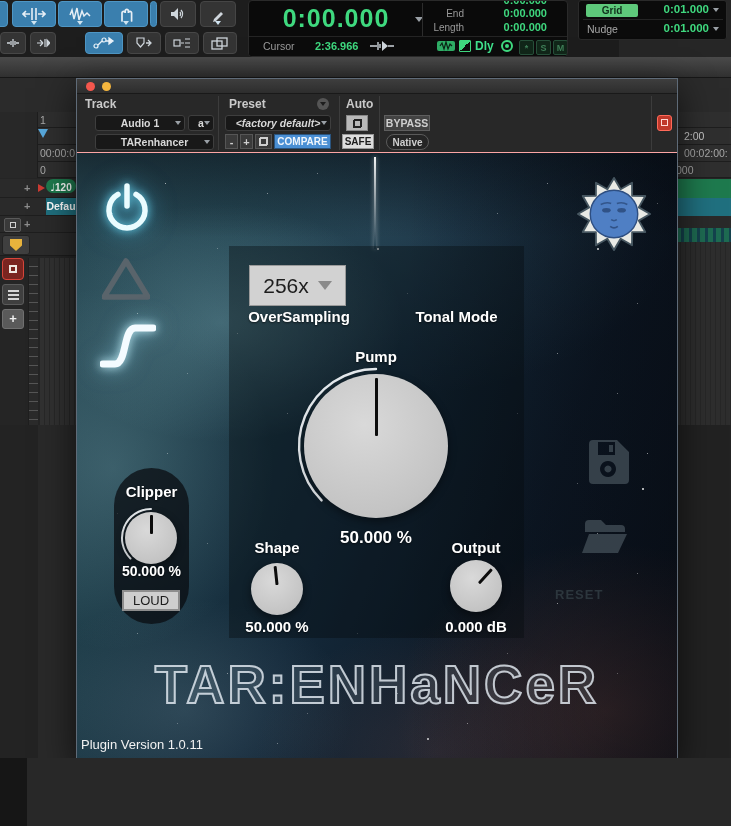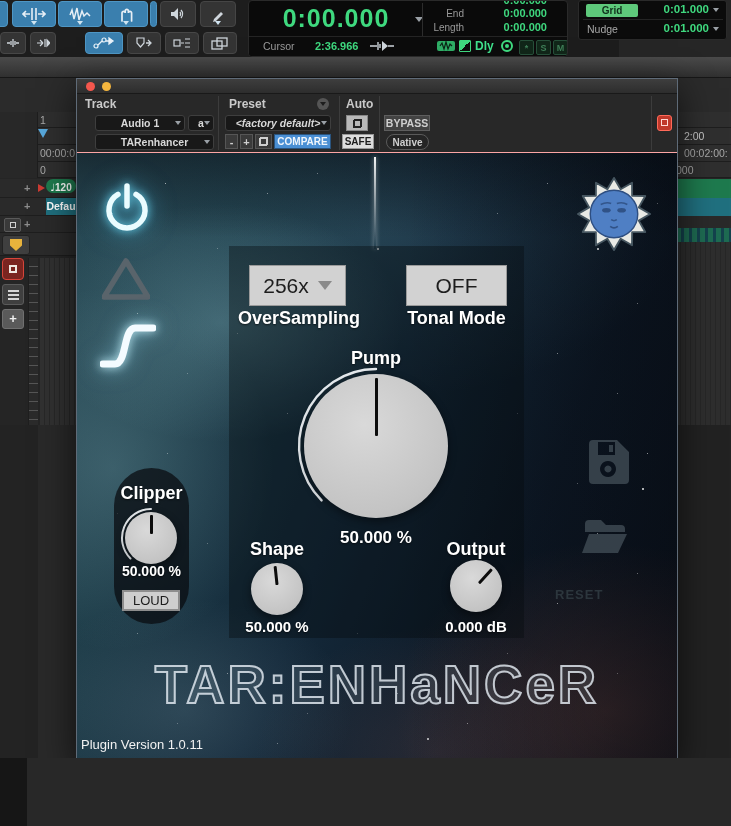--- a/index.html
+++ b/index.html
@@ -87,21 +87,21 @@
     150px 520px 0 rgba(255,255,255,.6),230px 560px 0 rgba(255,255,255,.4),320px 540px 0 rgba(255,255,255,.5),
     390px 570px 0 rgba(255,255,255,.6),470px 550px 0 rgba(255,255,255,.5),540px 520px 0 rgba(255,255,255,.4),
     200px 590px 0 rgba(255,255,255,.5),100px 570px 0 rgba(255,255,255,.4),280px 480px 0 rgba(255,255,255,.35),
     350px 300px 0 rgba(255,255,255,.3),440px 260px 0 rgba(255,255,255,.35);}
   .stars2{position:absolute;left:0;top:0;width:2px;height:2px;border-radius:50%;background:transparent;
     box-shadow:300px 95px 0 rgba(255,255,255,.9),520px 95px 0 rgba(255,255,255,.8),80px 420px 0 rgba(255,255,255,.8),
     565px 335px 0 rgba(255,255,255,.9),350px 585px 0 rgba(255,255,255,.8),255px 300px 0 rgba(230,240,255,.6);}
   #light-streak{position:absolute;left:297px;top:4px;width:2px;height:92px;
     background:linear-gradient(180deg,rgba(255,255,255,.95),rgba(255,255,255,0));box-shadow:0 0 4px rgba(255,255,255,.5);}
   #center-panel{position:absolute;left:152px;top:93px;width:295px;height:392px;background:rgba(5,10,14,.38);}
-  .big-label{position:absolute;text-align:center;color:#fff;font-weight:bold;font-size:18px;text-shadow:0 1px 2px rgba(0,0,0,.6);}
+  .big-label{position:absolute;text-align:center;color:#fff;font-weight:bold;font-size:15px;text-shadow:0 1px 2px rgba(0,0,0,.6);}
   .val-label{position:absolute;text-align:center;color:#fff;font-weight:bold;font-size:15px;text-shadow:0 1px 2px rgba(0,0,0,.6);}
   .gray-btn{position:absolute;background:#d2d2d2;border:1px solid #9a9a9a;box-sizing:border-box;color:#1d1d1d;
             display:flex;align-items:center;justify-content:center;font-weight:normal;}
   .knob{position:absolute;border-radius:50%;background:radial-gradient(circle at 42% 35%,#d9d9d9,#c4c4c4 70%,#b5b5b5);
         box-shadow:0 3px 8px rgba(0,0,0,.45);}
   .knob .ptr-wrap{position:absolute;inset:0;}
   .knob .ptr{position:absolute;left:50%;background:#0c0c0c;border-radius:1px;}
   #clipper-capsule{position:absolute;left:37px;top:315px;width:75px;height:156px;border-radius:38px;background:rgba(8,10,14,.72);}
   #loud-btn{position:absolute;left:45px;top:437px;width:58px;height:21px;background:#cecece;border:2px solid #8d8d8d;
             box-sizing:border-box;color:#1c1c1c;font-size:13px;display:flex;align-items:center;justify-content:center;}
@@ -378,23 +378,20 @@
       </svg>
 
       <div id="center-panel"></div>
 
       <div class="gray-btn" style="left:172px;top:112px;width:97px;height:41px;font-size:21px;">
         <span>256x</span>
         <span class="chev" style="margin-left:9px;border-top-color:#8a8a8a;border-left-width:7px;border-right-width:7px;border-top-width:9px;"></span>
       </div>
       <div class="big-label" style="left:152px;top:155px;width:140px;">OverSampling</div>
 
-      <div class="gray-btn" style="left:329px;top:112px;width:101px;height:41px;font-size:21px;">
-        <span>OFF</span>
-      </div>
       <div class="big-label" style="left:329px;top:155px;width:101px;">Tonal Mode</div>
 
       <div class="big-label" style="left:229px;top:195px;width:140px;">Pump</div>
       <svg class="abs" style="left:215px;top:209px;" width="168" height="168" viewBox="0 0 168 168">
         <path d="M29.6,138.4 A77,77 0 0 1 84,7" fill="none" stroke="rgba(248,252,255,.92)" stroke-width="2.4" stroke-linecap="round"></path>
       </svg>
       <div class="knob" style="left:227px;top:221px;width:144px;height:144px;">
         <div class="ptr-wrap">
             <div class="ptr" style="margin-left:-1.5px;top:4px;width:3px;height:58px;"></div>
           </div>

